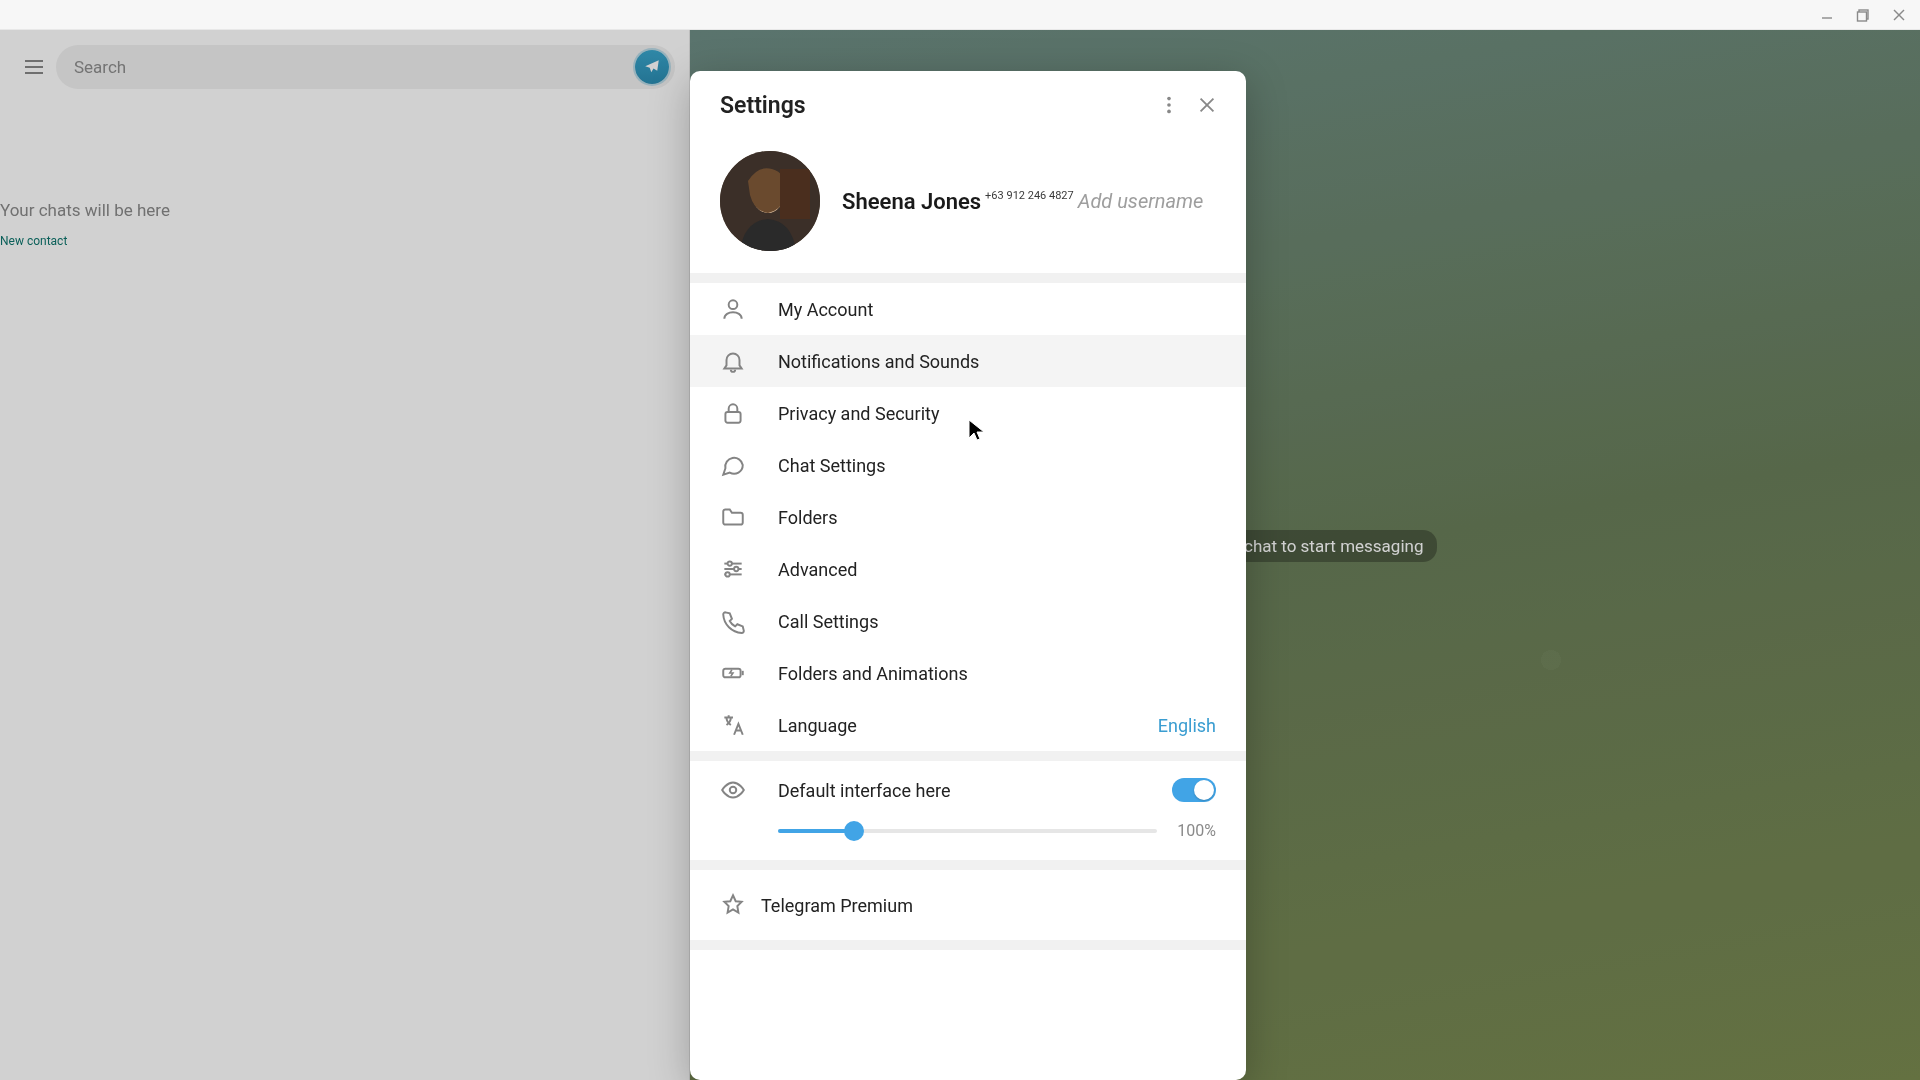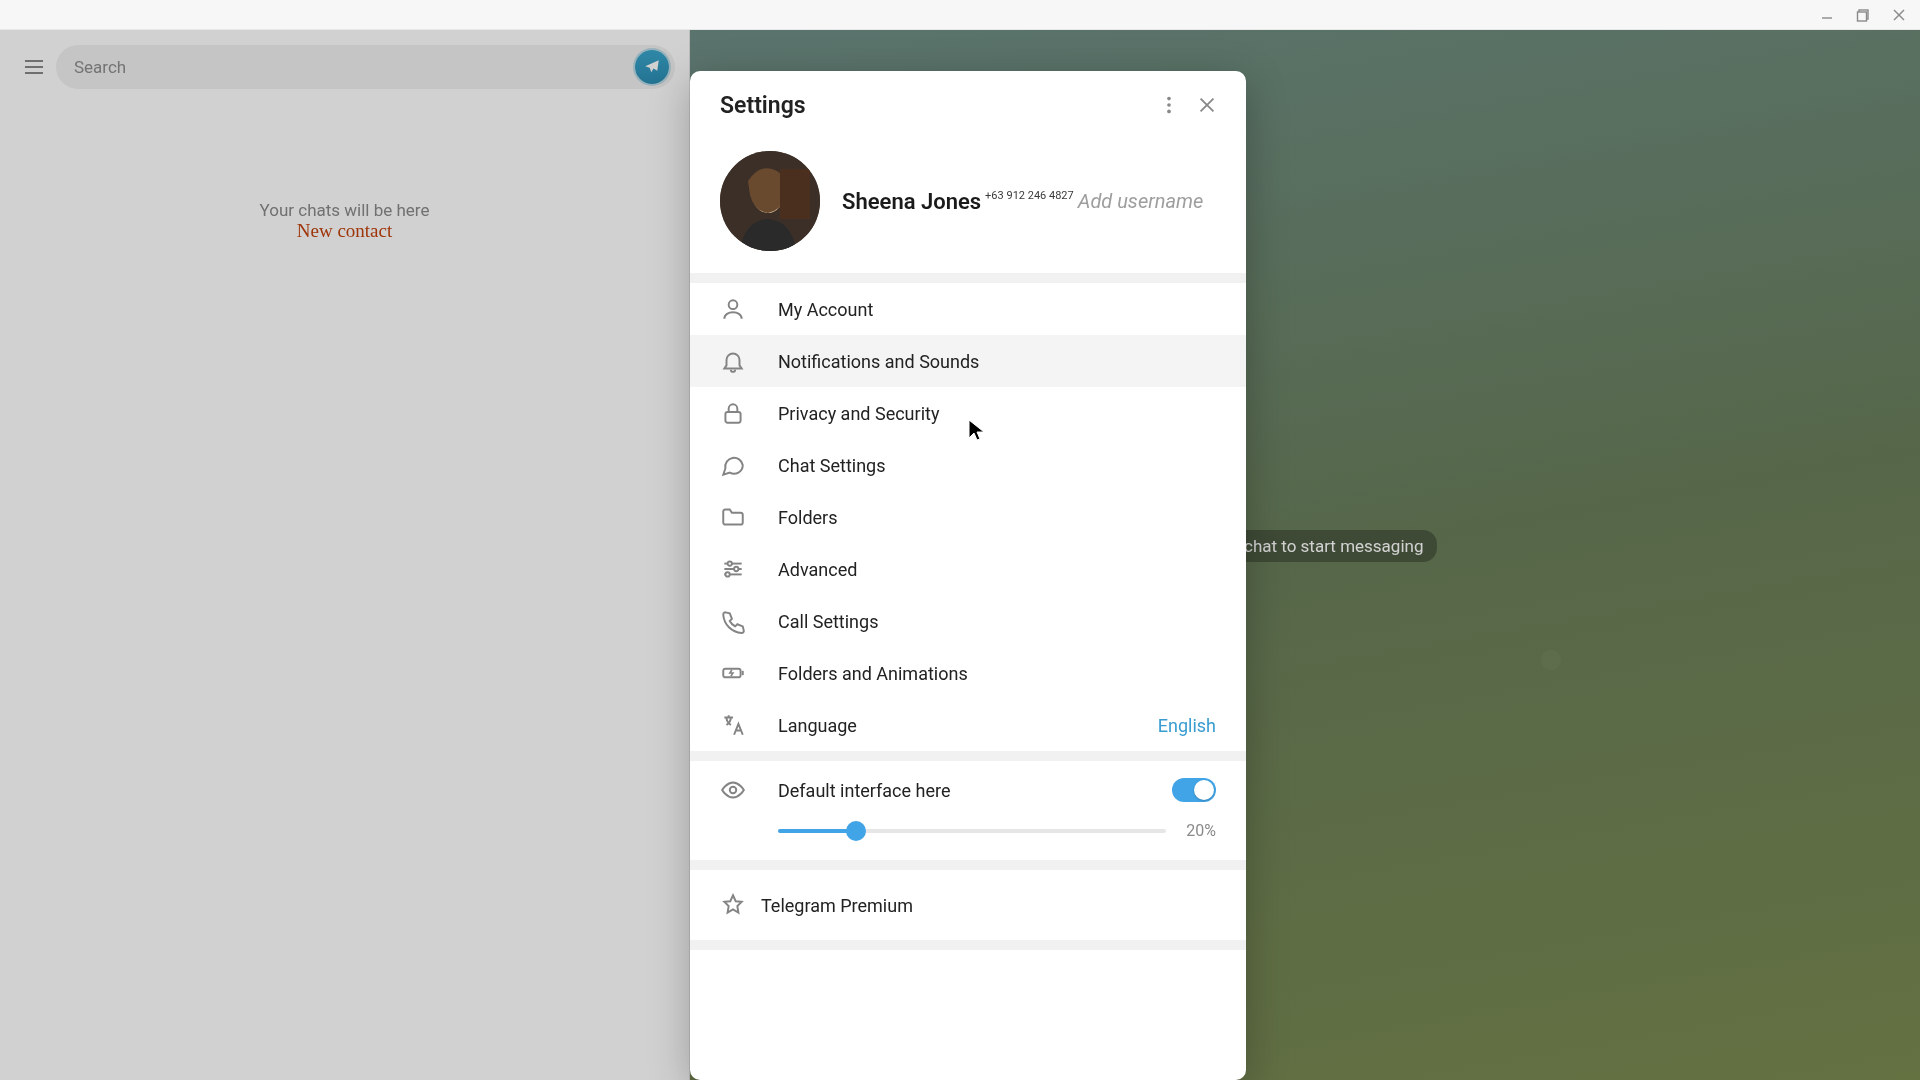--- a/index.html
+++ b/index.html
@@ -45,23 +45,23 @@
   .search-input::placeholder { color: #8e8e8e; }
   .send-btn {
     position: absolute; right: 6px; top: 50%; transform: translateY(-50%);
     width: 34px; height: 34px; border-radius: 50%;
     background: linear-gradient(#3aa6cc, #2c8db3);
     display:flex; align-items:center; justify-content:center;
     box-shadow: 0 0 0 2px rgba(58,166,204,.3);
   }
   .send-btn svg { width: 18px; height: 18px; color: #fff; }
 
-  .left-body { flex:1; display:flex; flex-direction:column; align-items:center; padding-top: 96px; }
+  .left-body { flex:1; display:flex; flex-direction:column; padding-top: 96px; gap: 14px; }
   .chats-empty { color: #8a8a8a; font-size: 17px; }
-  .new-contact { color: #c2410c; font-size: 19px; cursor:pointer;font-family:Liberation Serif, serif; }
+  .new-contact { color: #0f766e; font-size: 12px; cursor:pointer; }
 
   .right-col {
     flex:1; background: #6b8060;
     background-image:
       radial-gradient(circle at 20% 30%, rgba(255,255,255,.04) 0 8px, transparent 8px),
       radial-gradient(circle at 70% 60%, rgba(255,255,255,.03) 0 10px, transparent 10px),
       linear-gradient(170deg, #6e8e86 0%, #6a7e5a 50%, #7a8a50 100%);
     position: relative;
     display:flex; align-items:center; justify-content:center;
   }
@@ -360,21 +360,21 @@
         <span class="scale-label">Default interface here</span>
         <div class="toggle">
           <div class="toggle-knob"></div>
         </div>
       </div>
       <div class="slider-row">
         <div class="slider">
           <div class="slider-fill"></div>
           <div class="slider-thumb"></div>
         </div>
-        <span class="slider-value">20%</span>
+        <span class="slider-value">100%</span>
       </div>
     </div>
 
     <div class="section-gap"></div>
 
     <div class="premium-section">
       <span class="menu-icon">
         <svg viewBox="0 0 24 24" fill="none" stroke="currentColor" stroke-width="1.8">
             <path d="M12 3l2.5 5.5L20 9l-4 4 1 6-5-3-5 3 1-6-4-4 5.5-.5L12 3z"></path>
           </svg>

